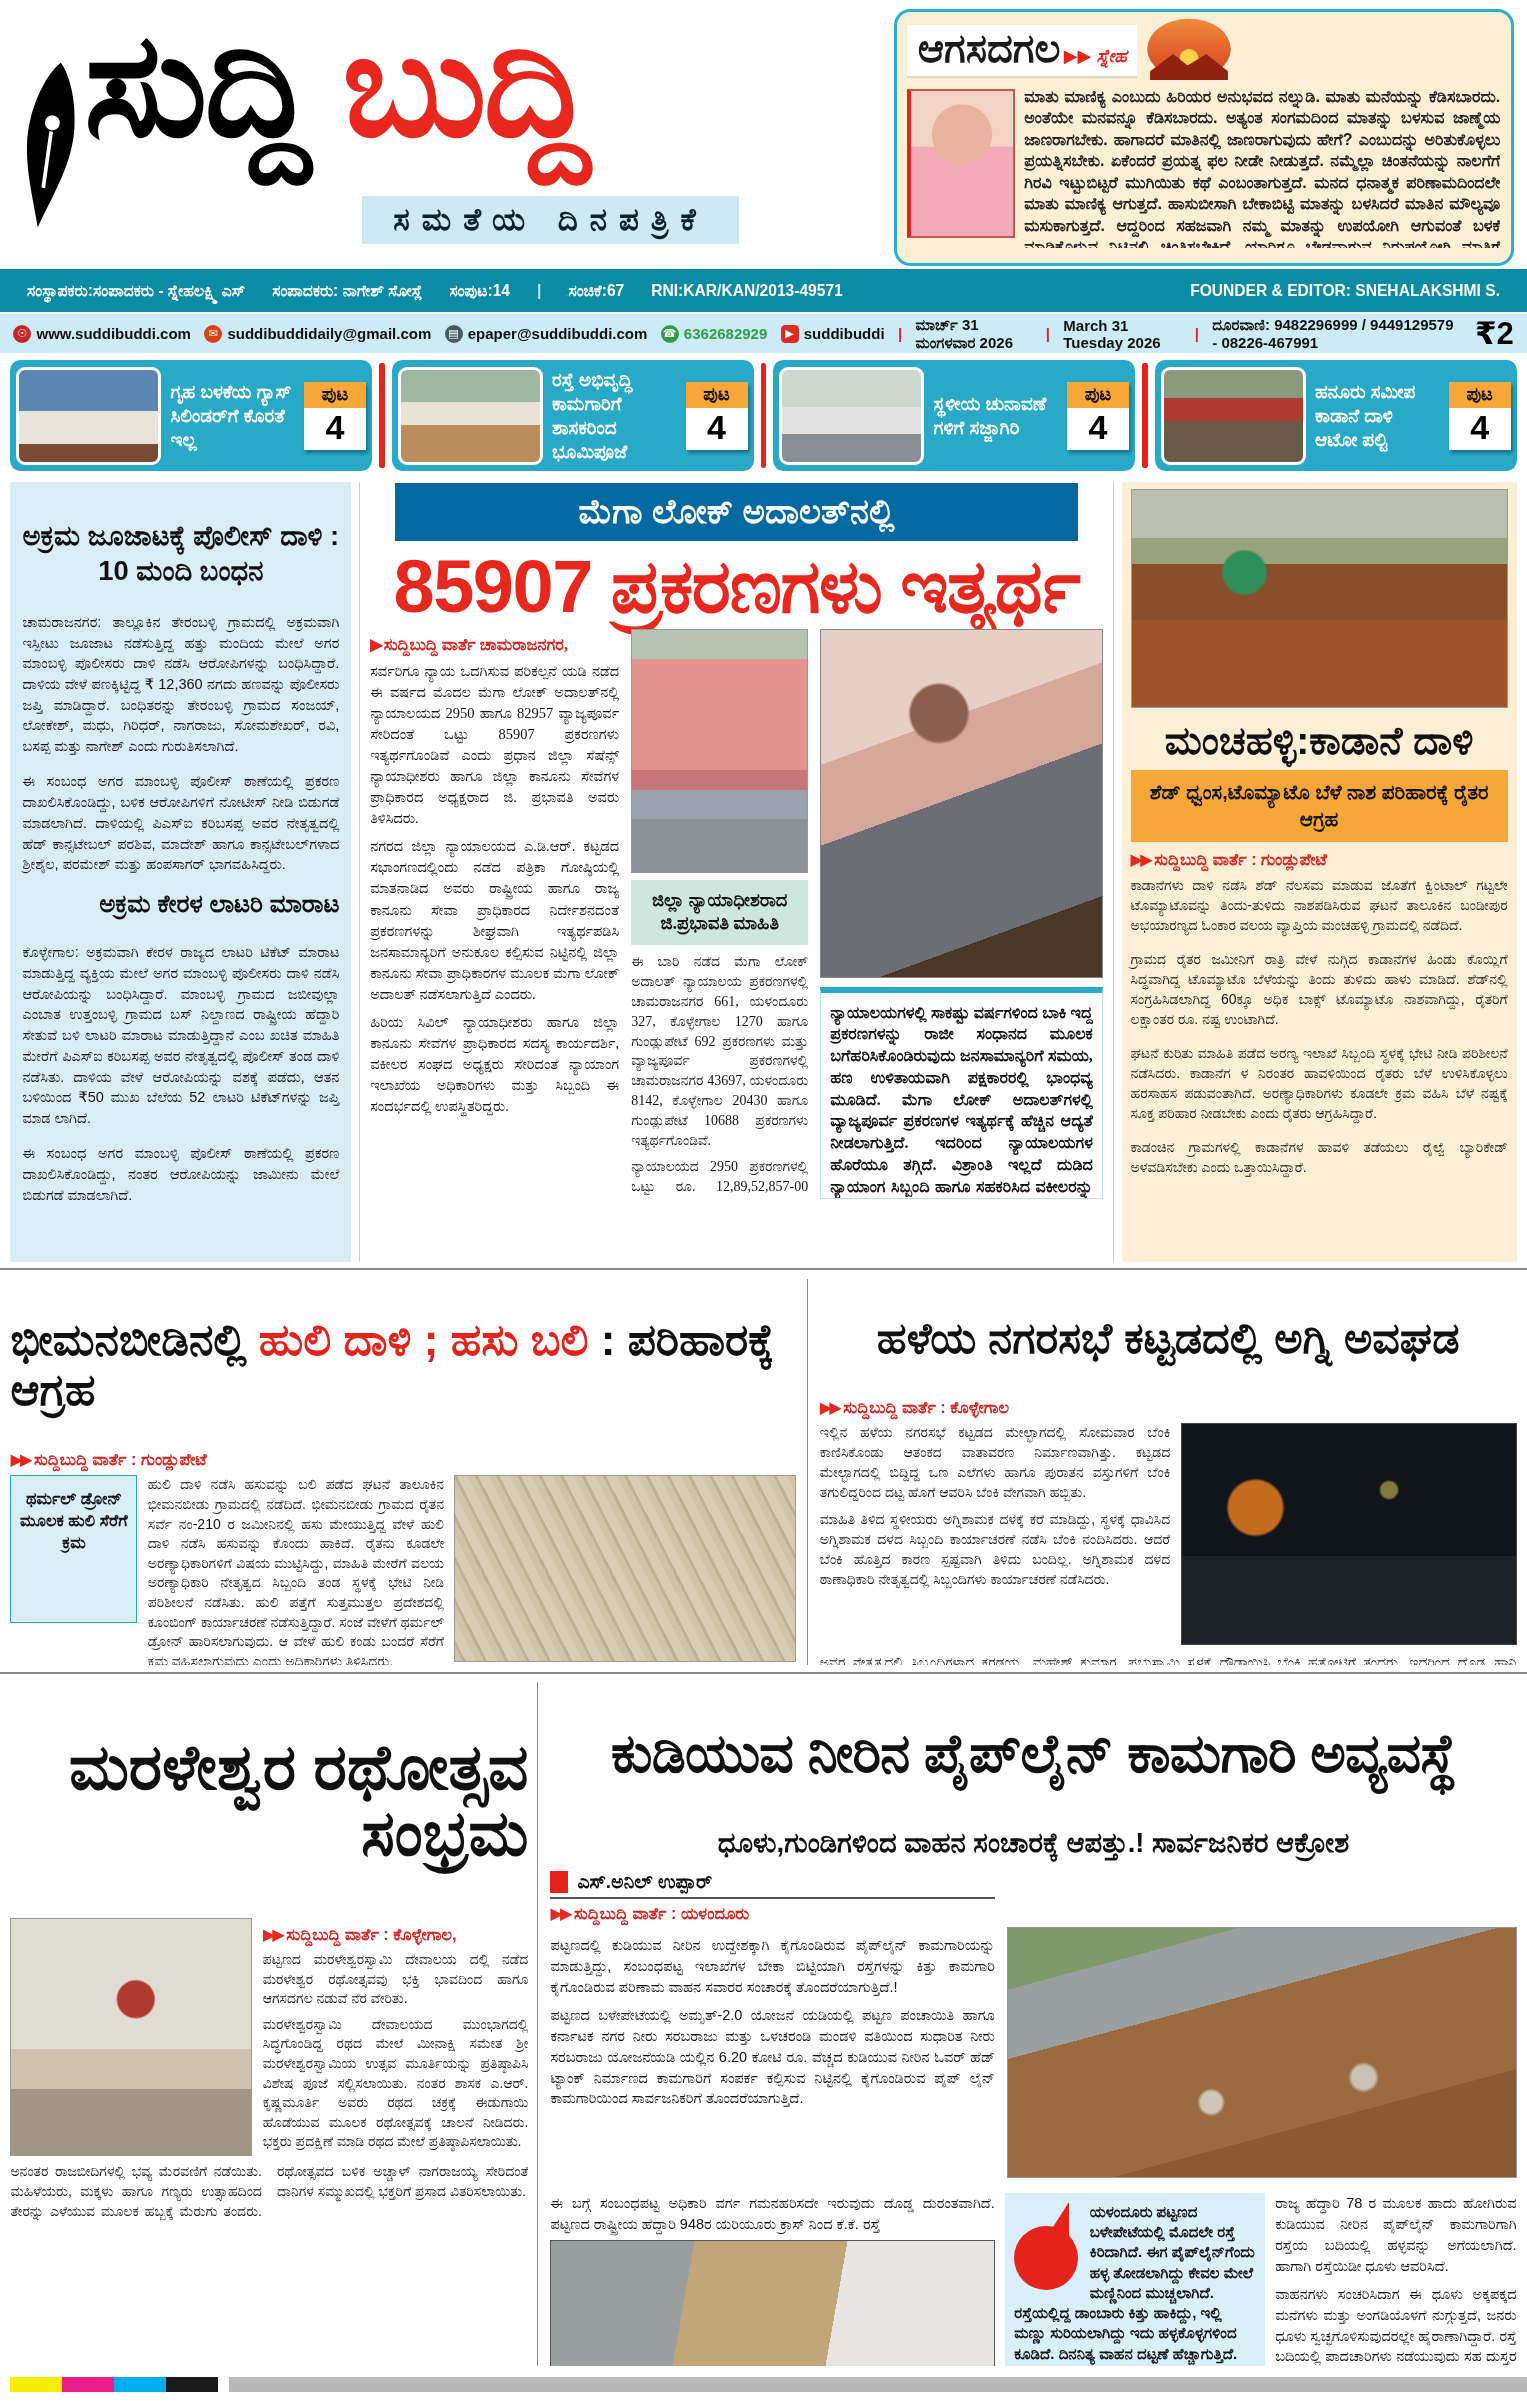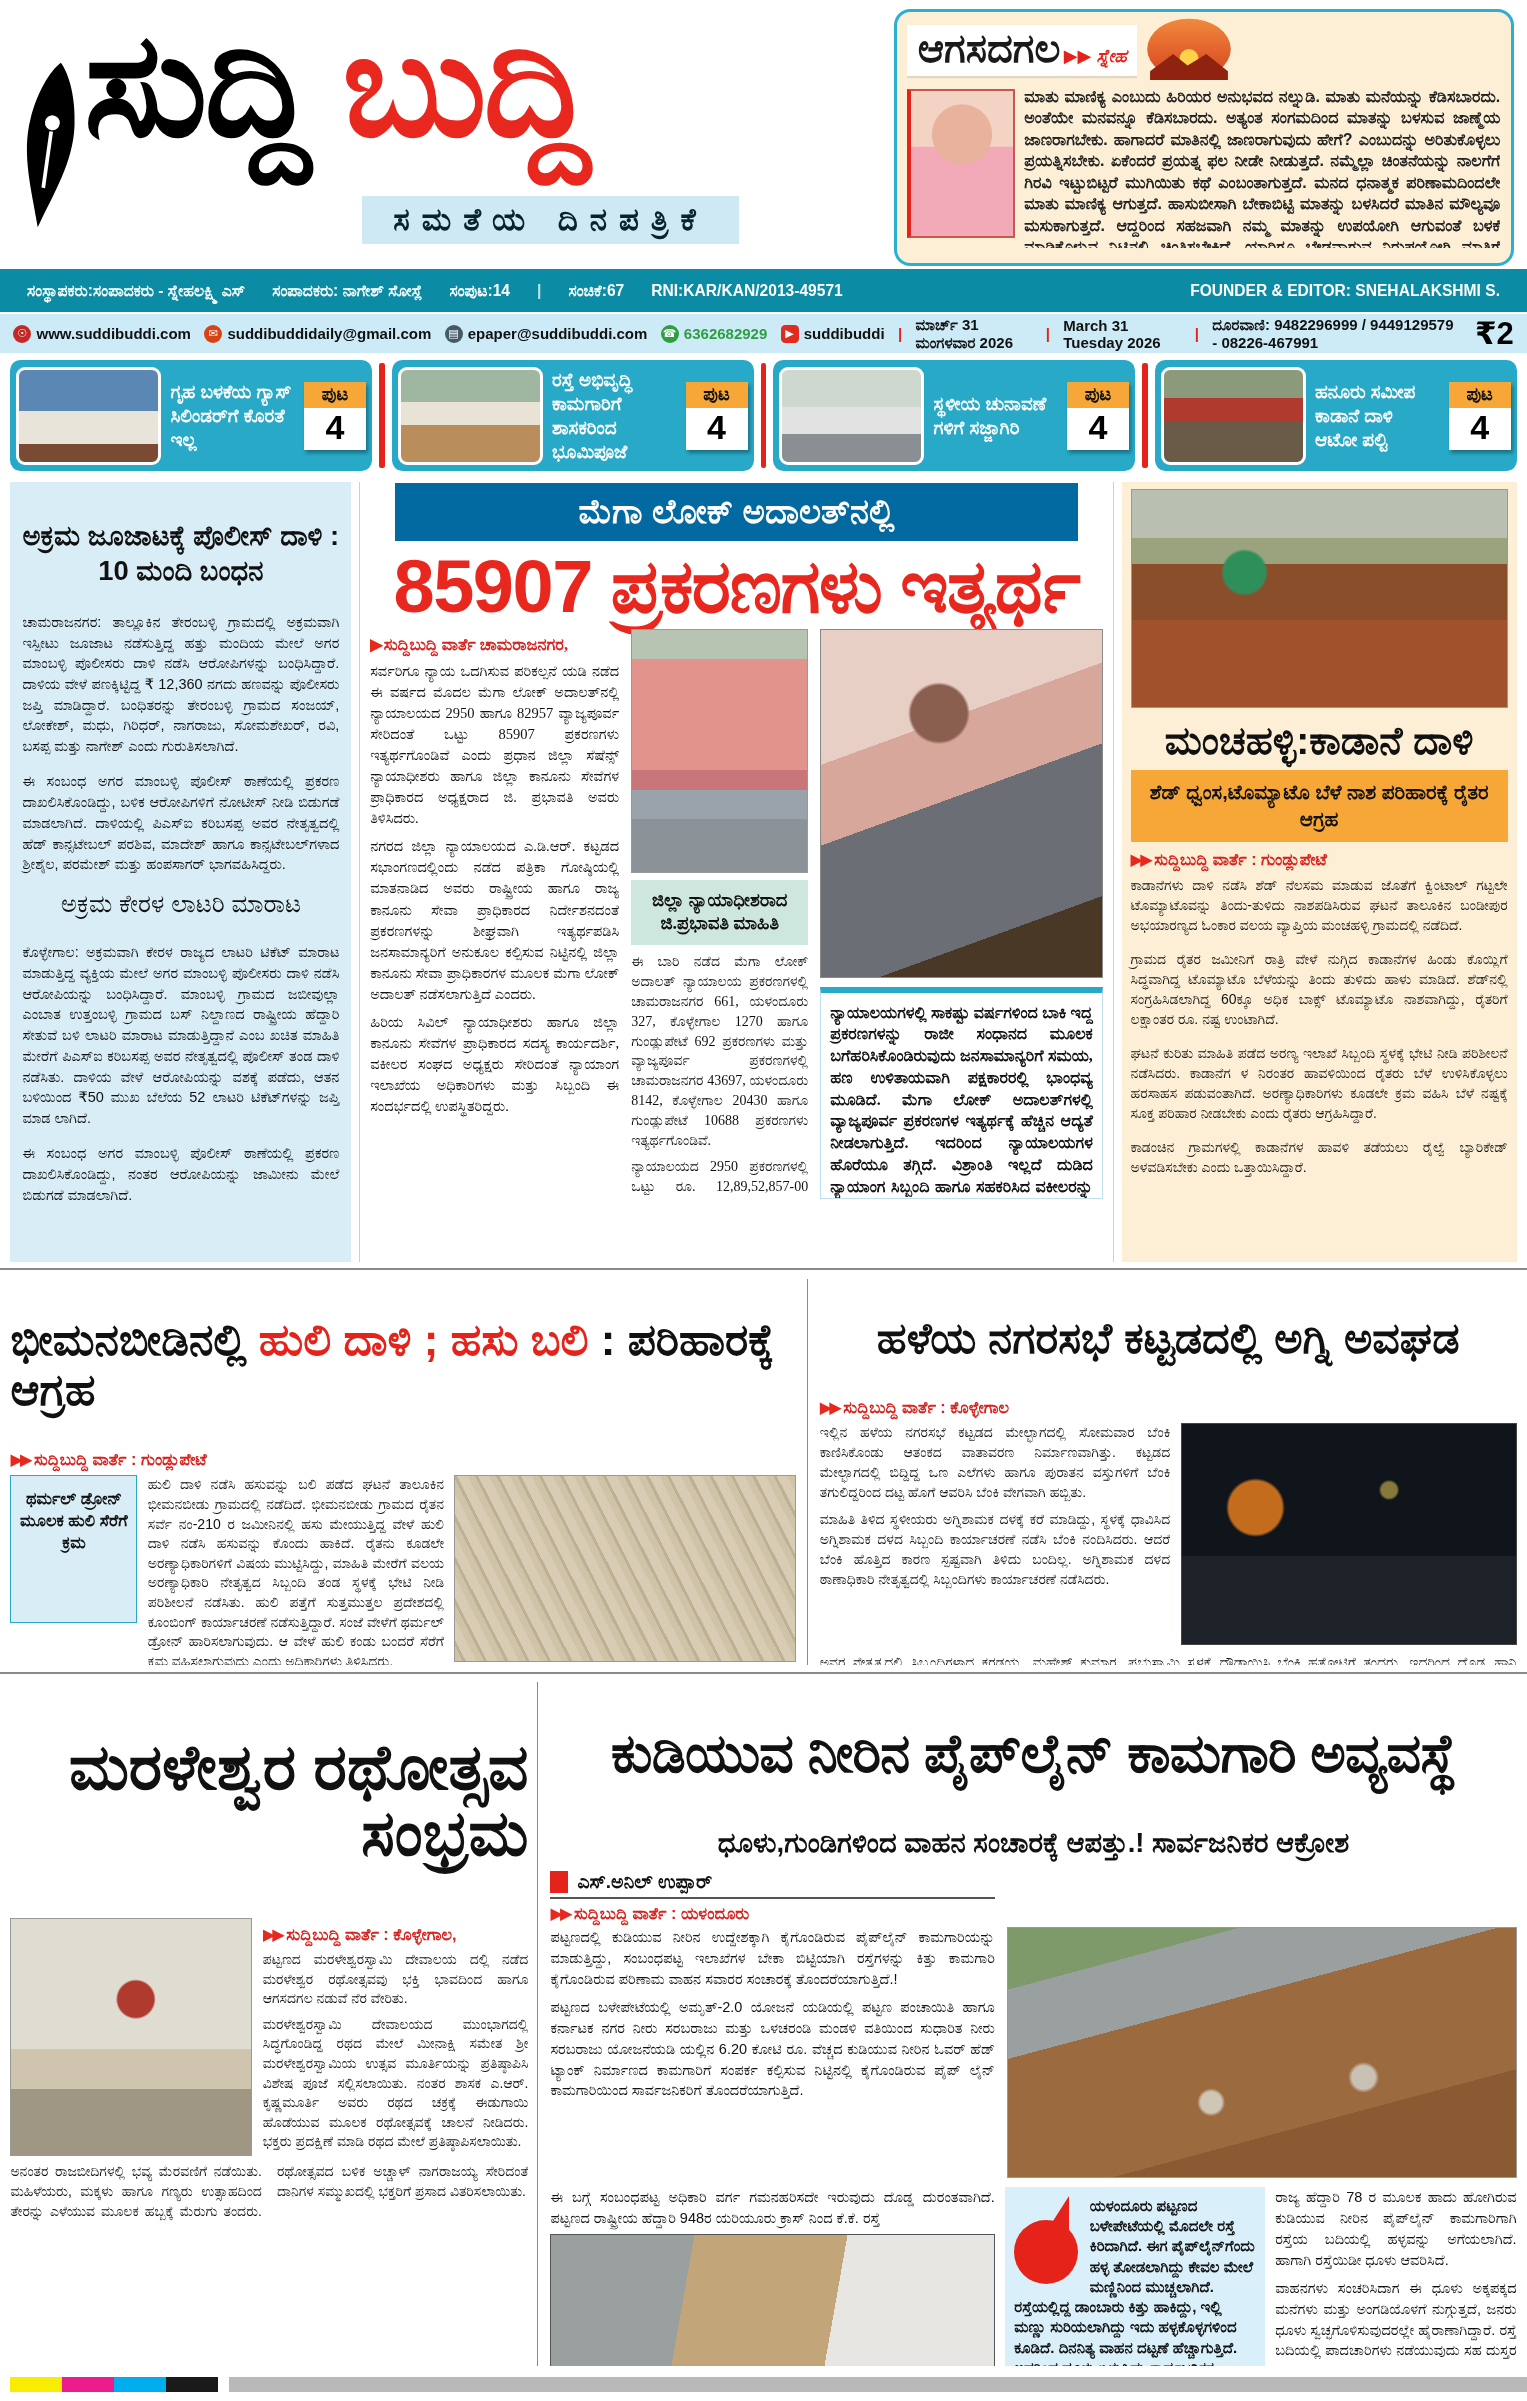--- a/index.html
+++ b/index.html
@@ -48,21 +48,21 @@
   .t-title{color:#fff;font-weight:bold;font-size:18.5px;line-height:1.3;padding:0 9px;flex:1;}
   .t-page{flex:none;width:62px;text-align:center;box-shadow:2.2px 3px 3.7px rgba(0,0,0,.35);}
   .t-page-top{background:#f6a738;color:#111;font-weight:bold;font-size:18px;padding:2.2px 0;}
   .t-page-num{background:#fff;color:#000;font-weight:bold;font-size:34px;padding:0 0 3px;}
 
   
   .main{display:flex;padding:7.4px 10.4px 0;height:780px;}
   .left-panel{width:317px;background:#d9edf6;padding:13.3px 12px;flex:none;}
   .lp-head{font-size:27.4px;font-weight:bold;text-align:center;line-height:1.3;}
   .lp-body{font-size:14.5px;line-height:1.43;margin-top:10.4px;}
-  .lp-sub{font-size:24.5px;font-weight:normal;text-align:center;margin-top:10.4px;}
+  .lp-sub{font-size:24.5px;font-weight:bold;text-align:right;margin-top:10.4px;}
   .lead{flex:1;padding:0 10.4px;margin:0 7.4px;border-left:1.5px solid #cfcfcf;border-right:1.5px solid #cfcfcf;}
   .kicker{background:#0369a1;color:#fff;font-size:34px;font-weight:bold;text-align:center;
           padding:9px 0;margin:1.5px 25px 0;}
   .lead-head{color:#e8281e;font-size:74px;font-weight:bold;text-align:center;line-height:1.02;
              margin:7.4px 0 4.4px;letter-spacing:-1.5px;}
   .byline{color:#d8231f;font-weight:bold;font-size:16.3px;margin:4.4px 0;}
   .arr{color:#e8281e;letter-spacing:-3px;}
   .lead-cols{display:flex;gap:12px;height:570px;font-family:Liberation Serif, serif;}
   .lc-a{width:249px;font-size:14.5px;line-height:1.45;flex:none;}
   .lc-b{width:177px;flex:none;font-size:14px;line-height:1.42;}
@@ -373,21 +373,21 @@
     <div class="b-rest clip">
       <h2 class="pl-head">ಕುಡಿಯುವ ನೀರಿನ ಪೈಪ್‌ಲೈನ್ ಕಾಮಗಾರಿ ಅವ್ಯವಸ್ಥೆ</h2>
       <div class="pl-sub">ಧೂಳು,ಗುಂಡಿಗಳಿಂದ ವಾಹನ ಸಂಚಾರಕ್ಕೆ ಆಪತ್ತು.! ಸಾರ್ವಜನಿಕರ ಆಕ್ರೋಶ</div>
       <div class="pl-author">
         <span class="red-sq"></span>
         <span>ಎಸ್.ಅನಿಲ್ ಉಪ್ಪಾರ್</span>
         </div>
       <div class="byline">
         <span class="arr">▶▶</span> <span>ಸುದ್ದಿಬುದ್ದಿ ವಾರ್ತೆ : ಯಳಂದೂರು</span></div>
       <div class="pl-row">
-        <div class="pl-text jt clip" style="height:249px;">
+        <div class="pl-text jt clip" style="height:249px;margin-top:8px;">
           <p style="margin:0 0 7.4px;">ಪಟ್ಟಣದಲ್ಲಿ ಕುಡಿಯುವ ನೀರಿನ ಉದ್ದೇಶಕ್ಕಾಗಿ ಕೈಗೊಂಡಿರುವ ಪೈಪ್‌ಲೈನ್ ಕಾಮಗಾರಿಯನ್ನು ಮಾಡುತ್ತಿದ್ದು, ಸಂಬಂಧಪಟ್ಟ ಇಲಾಖೆಗಳ ಬೇಕಾ ಬಿಟ್ಟಿಯಾಗಿ ರಸ್ತೆಗಳನ್ನು ಕಿತ್ತು ಕಾಮಗಾರಿ ಕೈಗೊಂಡಿರುವ ಪರಿಣಾಮ ವಾಹನ ಸವಾರರ ಸಂಚಾರಕ್ಕೆ ತೊಂದರೆಯಾಗುತ್ತಿದೆ.!</p>
           <p style="margin:0;">ಪಟ್ಟಣದ ಬಳೇಪೇಟೆಯಲ್ಲಿ ಅಮೃತ್-2.0 ಯೋಜನೆ ಯಡಿಯಲ್ಲಿ ಪಟ್ಟಣ ಪಂಚಾಯಿತಿ ಹಾಗೂ ಕರ್ನಾಟಕ ನಗರ ನೀರು ಸರಬರಾಜು ಮತ್ತು ಒಳಚರಂಡಿ ಮಂಡಳಿ ವತಿಯಿಂದ ಸುಧಾರಿತ ನೀರು ಸರಬರಾಜು ಯೋಜನೆಯಡಿ ಯಲ್ಲಿನ 6.20 ಕೋಟಿ ರೂ. ವೆಚ್ಚದ ಕುಡಿಯುವ ನೀರಿನ ಓವರ್ ಹೆಡ್ ಟ್ಯಾಂಕ್ ನಿರ್ಮಾಣದ ಕಾಮಗಾರಿಗೆ ಸಂಪರ್ಕ ಕಲ್ಪಿಸುವ ನಿಟ್ಟಿನಲ್ಲಿ ಕೈಗೊಂಡಿರುವ ಪೈಪ್ ಲೈನ್ ಕಾಮಗಾರಿಯಿಂದ ಸಾರ್ವಜನಿಕರಿಗೆ ತೊಂದರೆಯಾಗುತ್ತಿದೆ.</p>
         </div>
         <div class="trench-photo"></div>
       </div>
       <div class="pl-row2">
         <div class="pl2-left clip">
           <p class="jt" style="margin:0;">ಈ ಬಗ್ಗೆ ಸಂಬಂಧಪಟ್ಟ ಅಧಿಕಾರಿ ವರ್ಗ ಗಮನಹರಿಸದೇ ಇರುವುದು ದೊಡ್ಡ ದುರಂತವಾಗಿದೆ. ಪಟ್ಟಣದ ರಾಷ್ಟ್ರೀಯ ಹೆದ್ದಾರಿ 948ರ ಯರಿಯೂರು ಕ್ರಾಸ್ ನಿಂದ ಕೆ.ಕೆ. ರಸ್ತೆ</p>
           <div class="road2-photo"></div>
         </div>

